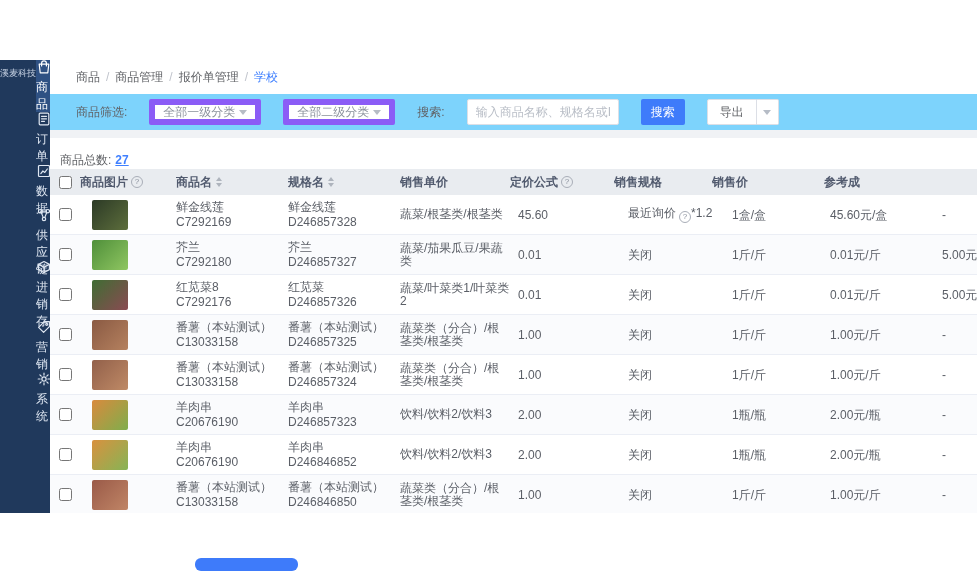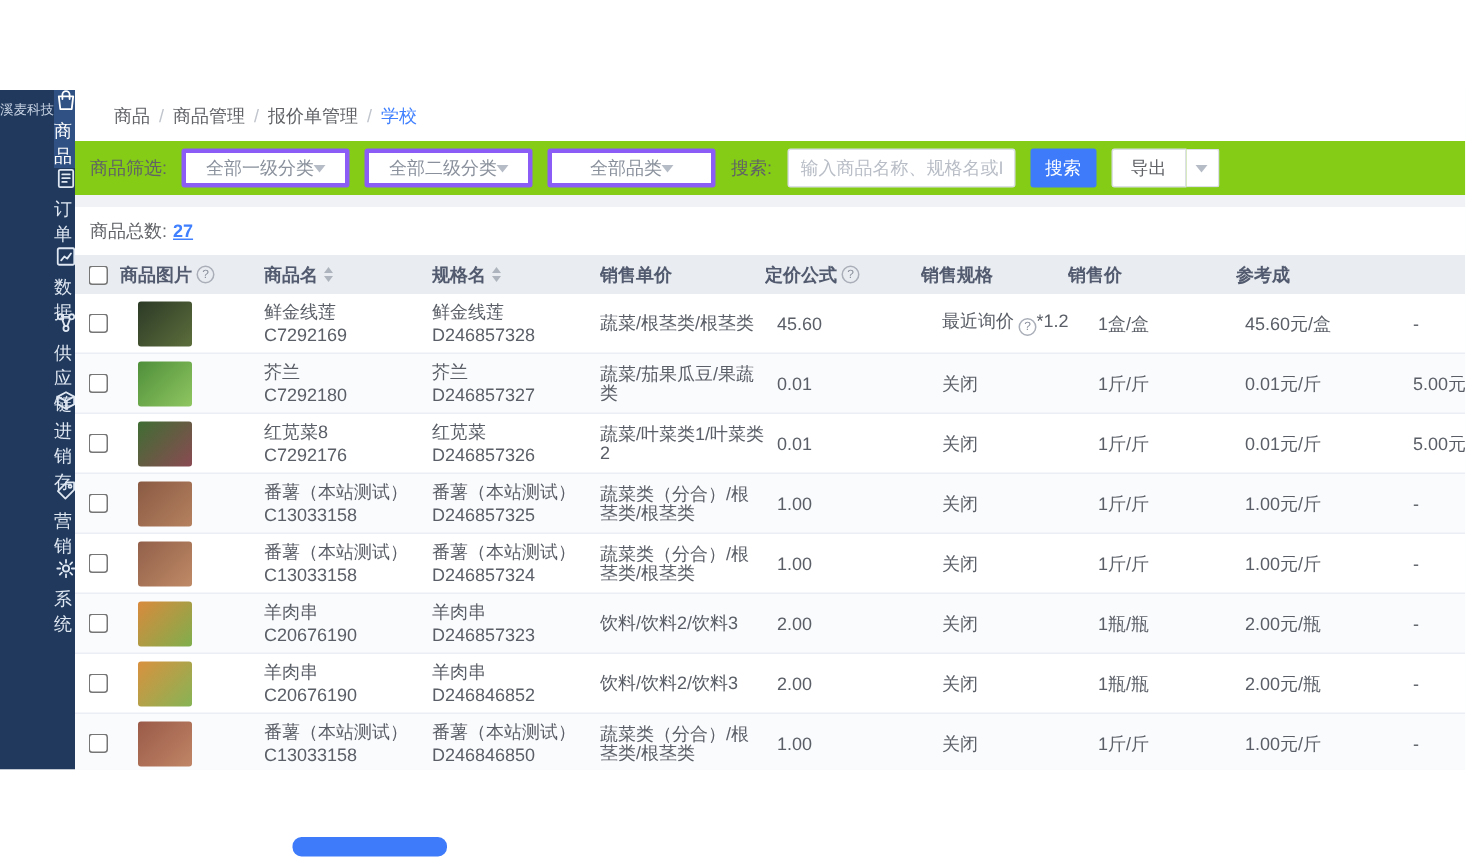--- a/index.html
+++ b/index.html
@@ -56,27 +56,27 @@
   }
   .top-search input::placeholder { color: #b8bdc6; }
   .guide-btn {
     height: 26px; background: var(--accent, #3e7bfa); color: #fff; border: none;
     border-radius: 2px; padding: 0 9px; display: flex; align-items: center; gap: 4px;
     font-size: 12px; font-family: inherit; cursor: pointer; white-space: nowrap;
   }
   .guide-btn svg { width: 13px; height: 13px; }
 
   .filter-row {
-    height: 36px; display: flex; align-items: center; gap: 10px;
-    padding: 0 10px 0 10px; background: #84cc16;
+    height: 36px; display: flex; align-items: center; gap: 22px;
+    padding: 0 10px 0 26px; background: #7dd3fc;
   }
   .flabel { color: #606266; white-space: nowrap; }
   .sel {
-    width: 112px; height: 26px; border: 3px solid #8b5cf6; border-radius: 2px;
-    display: flex; align-items: center; justify-content: center;
+    width: 112px; height: 26px; border: 6px solid #8b5cf6; border-radius: 2px;
+    display: flex; align-items: center; justify-content: space-between;
     padding: 0 8px; color: #8a919c; background: #fff; cursor: pointer; white-space: nowrap;
   }
   .caret {
     width: 0; height: 0; border-left: 4px solid transparent;
     border-right: 4px solid transparent; border-top: 5px solid #b6bcc6; flex: none;
   }
   .search-box {
     width: 152px; height: 26px; border: 1px solid #dcdfe6; border-radius: 2px;
     display: flex; align-items: center; padding: 0 8px; background: #fff;
   }
@@ -96,21 +96,21 @@
     border-radius: 2px 0 0 2px; font-size: 12px; font-family: inherit; color: #606266; cursor: pointer;
   }
   .export .exp-caret {
     height: 26px; width: 22px; background: #fff; border: 1px solid #dcdfe6; border-left: none;
     border-radius: 0 2px 2px 0; display: flex; align-items: center; justify-content: center; cursor: pointer;
   }
 
   .gap { height: 8px; background: #f0f2f5; flex: none; }
 
   .card2 { background: #fff; flex: 1; min-width: 0; display: flex; flex-direction: column; overflow: hidden; }
-  .summary { height: 32px; flex: none; display: flex; align-items: center; padding: 0 10px; color: #606266; }
+  .summary { height: 18px; flex: none; display: flex; align-items: center; padding: 0 10px; color: #606266; margin-top: 13px; }
   .summary .count { color: var(--link, #4080ff); margin-left: 4px; font-weight: 600; text-decoration: underline; }
 
   
   .thead {
     display: flex; align-items: center; background: var(--header-bg, #e9ecf0);
     height: 26px; flex: none; width: max-content; min-width: 100%;
   }
   .thead .cell { color: #515a6e; font-weight: 600; display: flex; align-items: center; }
   #tbody { flex: 1; overflow: hidden; }
   .trow {
@@ -247,24 +247,20 @@
         <div class="filter-row">
           <span class="flabel">商品筛选:</span>
           <div class="sel">
             <span>全部一级分类</span>
             <i class="caret"></i>
           </div>
           <div class="sel">
             <span>全部二级分类</span>
             <i class="caret"></i>
           </div>
-          <div class="sel">
-            <span>全部品类</span>
-            <i class="caret"></i>
-          </div>
           <span class="flabel">搜索:</span>
           <div class="search-box">
             <input placeholder="输入商品名称、规格名或ID" style="">
           </div>
           <button class="btn-primary">搜索</button>
           <div class="export">
             <button class="exp-main">导出</button>
             <span class="exp-caret">
               <i class="caret"></i>
             </span>

